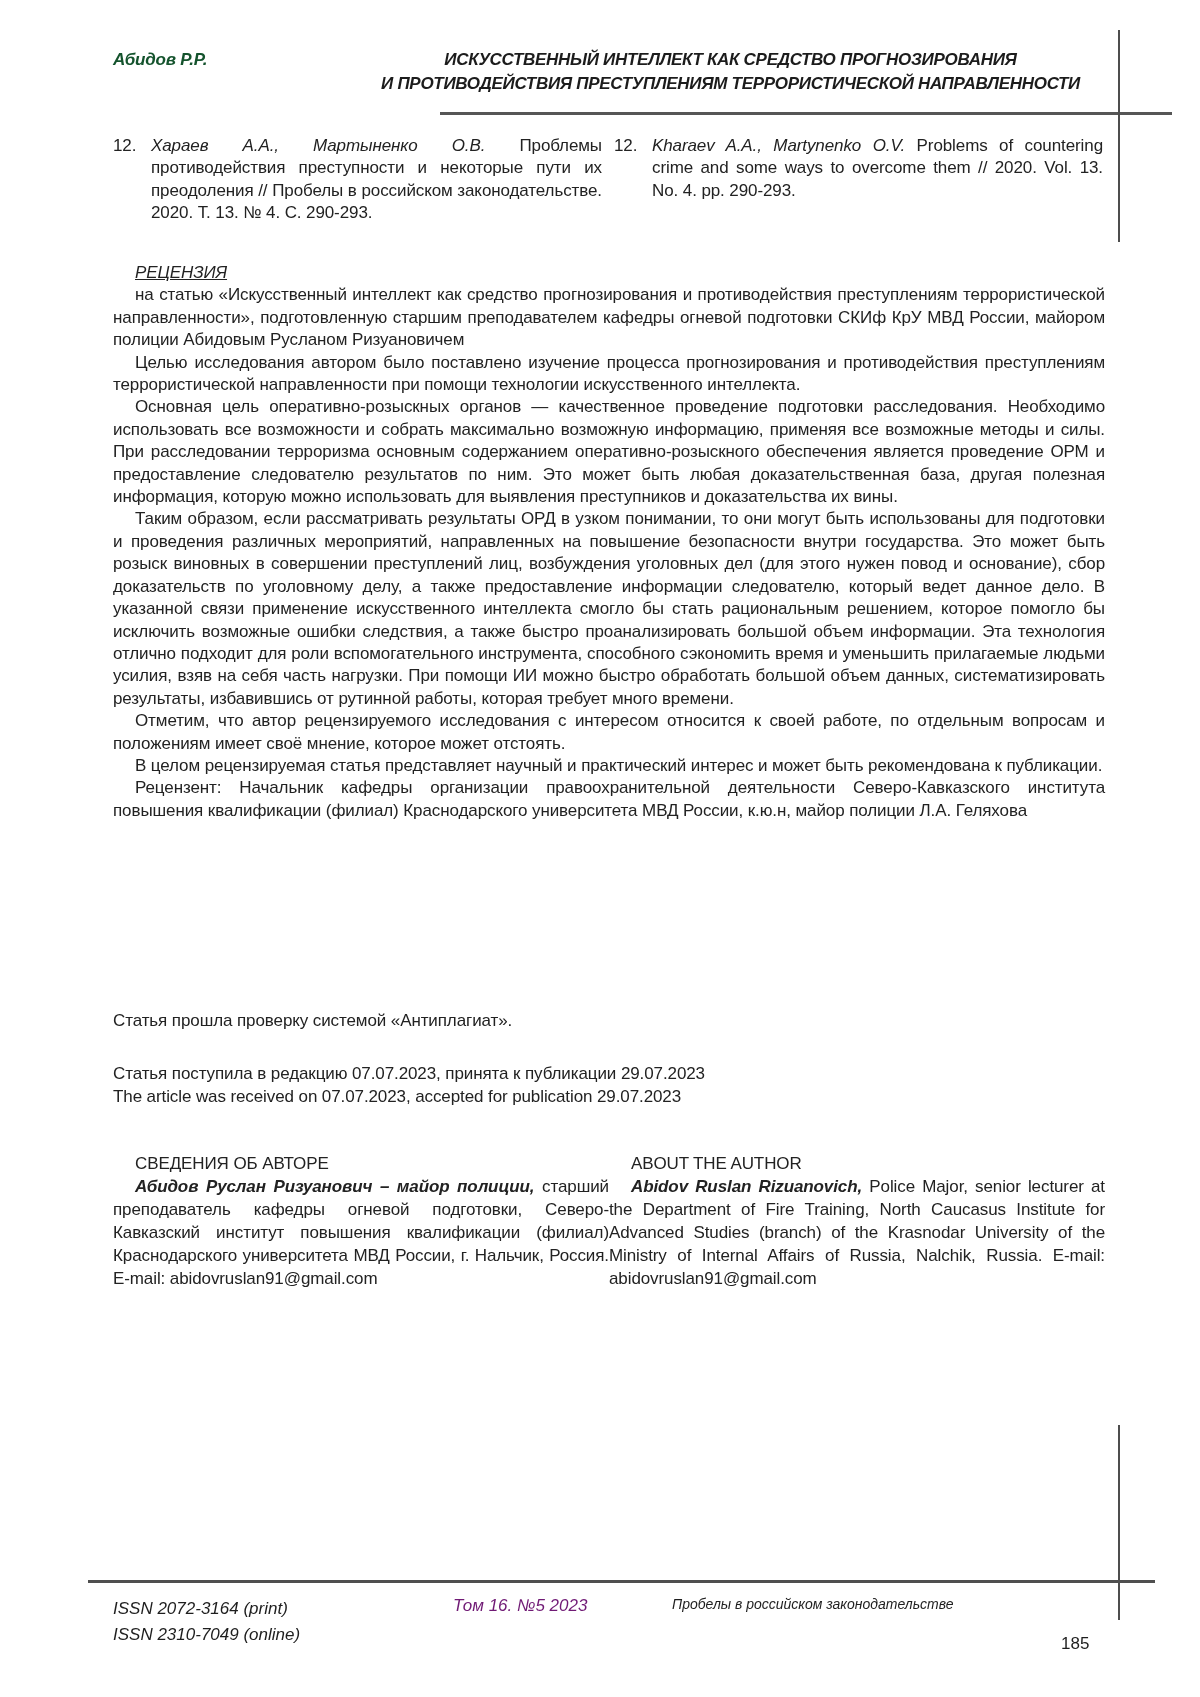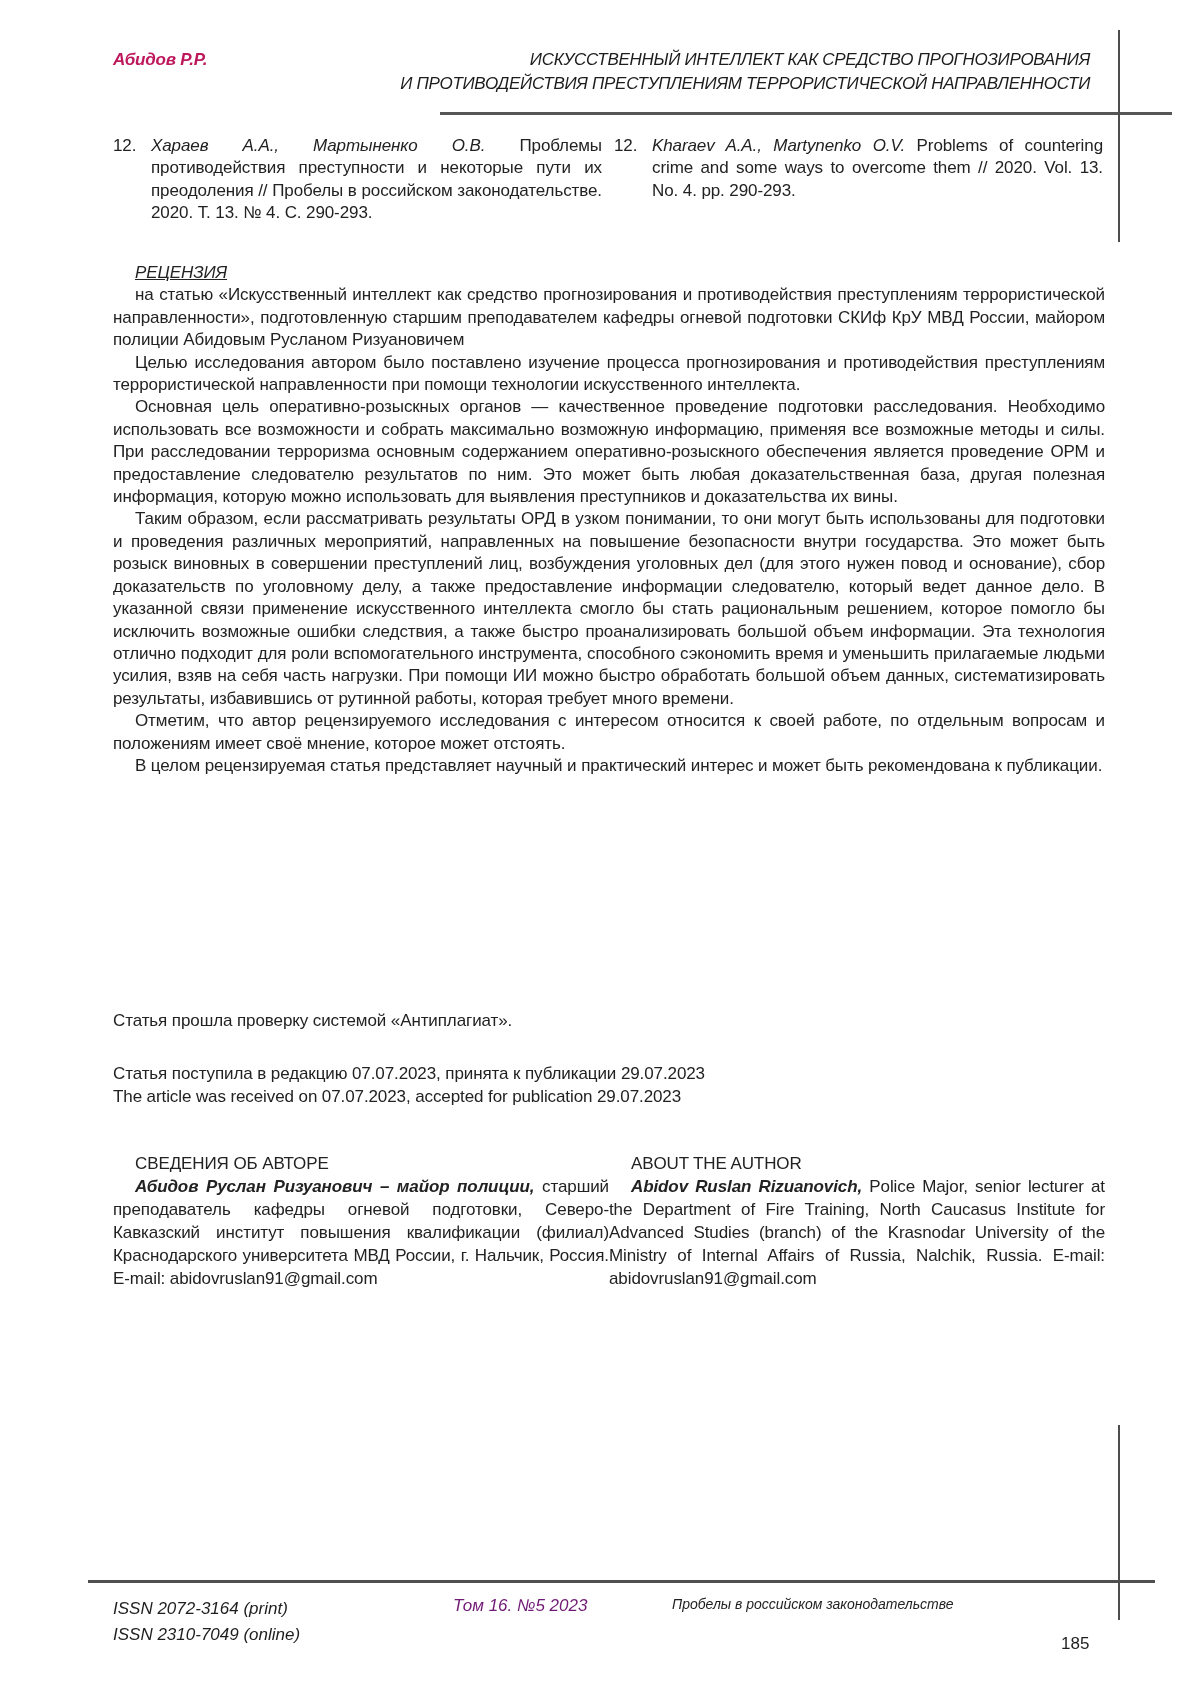--- a/index.html
+++ b/index.html
@@ -9,26 +9,26 @@
     margin:0 auto;
     background:#ffffff;
     font-family:"Liberation Sans","DejaVu Sans",sans-serif;
     color:#222222;
     overflow:hidden;
   }
   
   .running-author{
     position:absolute;left:113px;top:50px;
     font-size:17px;font-weight:bold;font-style:italic;
-    letter-spacing:-0.2px;color:#be185d;
+    letter-spacing:-0.2px;color:#14532d;
   }
   .running-title{
-    position:absolute;right:110px;top:48px;
-    text-align:right;
-    font-size:17px;font-weight:normal;font-style:italic;
+    position:absolute;right:120px;top:48px;
+    text-align:center;
+    font-size:17px;font-weight:bold;font-style:italic;
     line-height:24px;letter-spacing:-0.3px;color:#1c1c1c;
     white-space:nowrap;
   }
   .header-rule{
     position:absolute;left:440px;top:112px;
     width:732px;height:3px;background:#565656;
   }
   .vrule{position:absolute;width:2px;background:#4d4d4d;}
   .vrule.top{left:1118px;top:30px;height:212px;}
   .vrule.bottom{left:1118px;top:1425px;height:195px;}
@@ -116,20 +116,21 @@
   <div class="review txt">
     <p class="review-heading">
       <span>РЕЦЕНЗИЯ</span>
     </p>
     <p class="body-par">на статью «Искусственный интеллект как средство прогнозирования и противодействия преступлениям террористической направленности», подготовленную старшим преподавателем кафедры огневой подготовки СКИф КрУ МВД России, майором полиции Абидовым Русланом Ризуановичем</p>
     <p class="body-par">Целью исследования автором было поставлено изучение процесса прогнозирования и противодействия преступлениям террористической направленности при помощи технологии искусственного интеллекта.</p>
     <p class="body-par">Основная цель оперативно-розыскных органов — качественное проведение подготовки расследования. Необходимо использовать все возможности и собрать максимально возможную информацию, применяя все возможные методы и силы. При расследовании терроризма основным содержанием оперативно-розыскного обеспечения является проведение ОРМ и предоставление следователю результатов по ним. Это может быть любая доказательственная база, другая полезная информация, которую можно использовать для выявления преступников и доказательства их вины.</p>
     <p class="body-par">Таким образом, если рассматривать результаты ОРД в узком понимании, то они могут быть использованы для подготовки и проведения различных мероприятий, направленных на повышение безопасности внутри государства. Это может быть розыск виновных в совершении преступлений лиц, возбуждения уголовных дел (для этого нужен повод и основание), сбор доказательств по уголовному делу, а также предоставление информации следователю, который ведет данное дело. В указанной связи применение искусственного интеллекта смогло бы стать рациональным решением, которое помогло бы исключить возможные ошибки следствия, а также быстро проанализировать большой объем информации. Эта технология отлично подходит для роли вспомогательного инструмента, способного сэкономить время и уменьшить прилагаемые людьми усилия, взяв на себя часть нагрузки. При помощи ИИ можно быстро обработать большой объем данных, систематизировать результаты, избавившись от рутинной работы, которая требует много времени.</p>
     <p class="body-par">Отметим, что автор рецензируемого исследования с интересом относится к своей работе, по отдельным вопросам и положениям имеет своё мнение, которое может отстоять.</p>
     <p class="body-par">В целом рецензируемая статья представляет научный и практический интерес и может быть рекомендована к публикации.</p>
+    <p class="body-par">Рецензент: Начальник кафедры организации правоохранительной деятельности Северо-Кавказского института повышения квалификации (филиал) Краснодарского университета МВД России, к.ю.н, майор полиции Л.А. Геляхова</p>
   </div>
 
   <p class="antiplagiat txt">Статья прошла проверку системой «Антиплагиат».</p>
   <div class="received txt">
     <p>Статья поступила в редакцию 07.07.2023, принята к публикации 29.07.2023</p>
     <p>The article was received on 07.07.2023, accepted for publication 29.07.2023</p>
   </div>
 
   <div class="about">
     <div>

